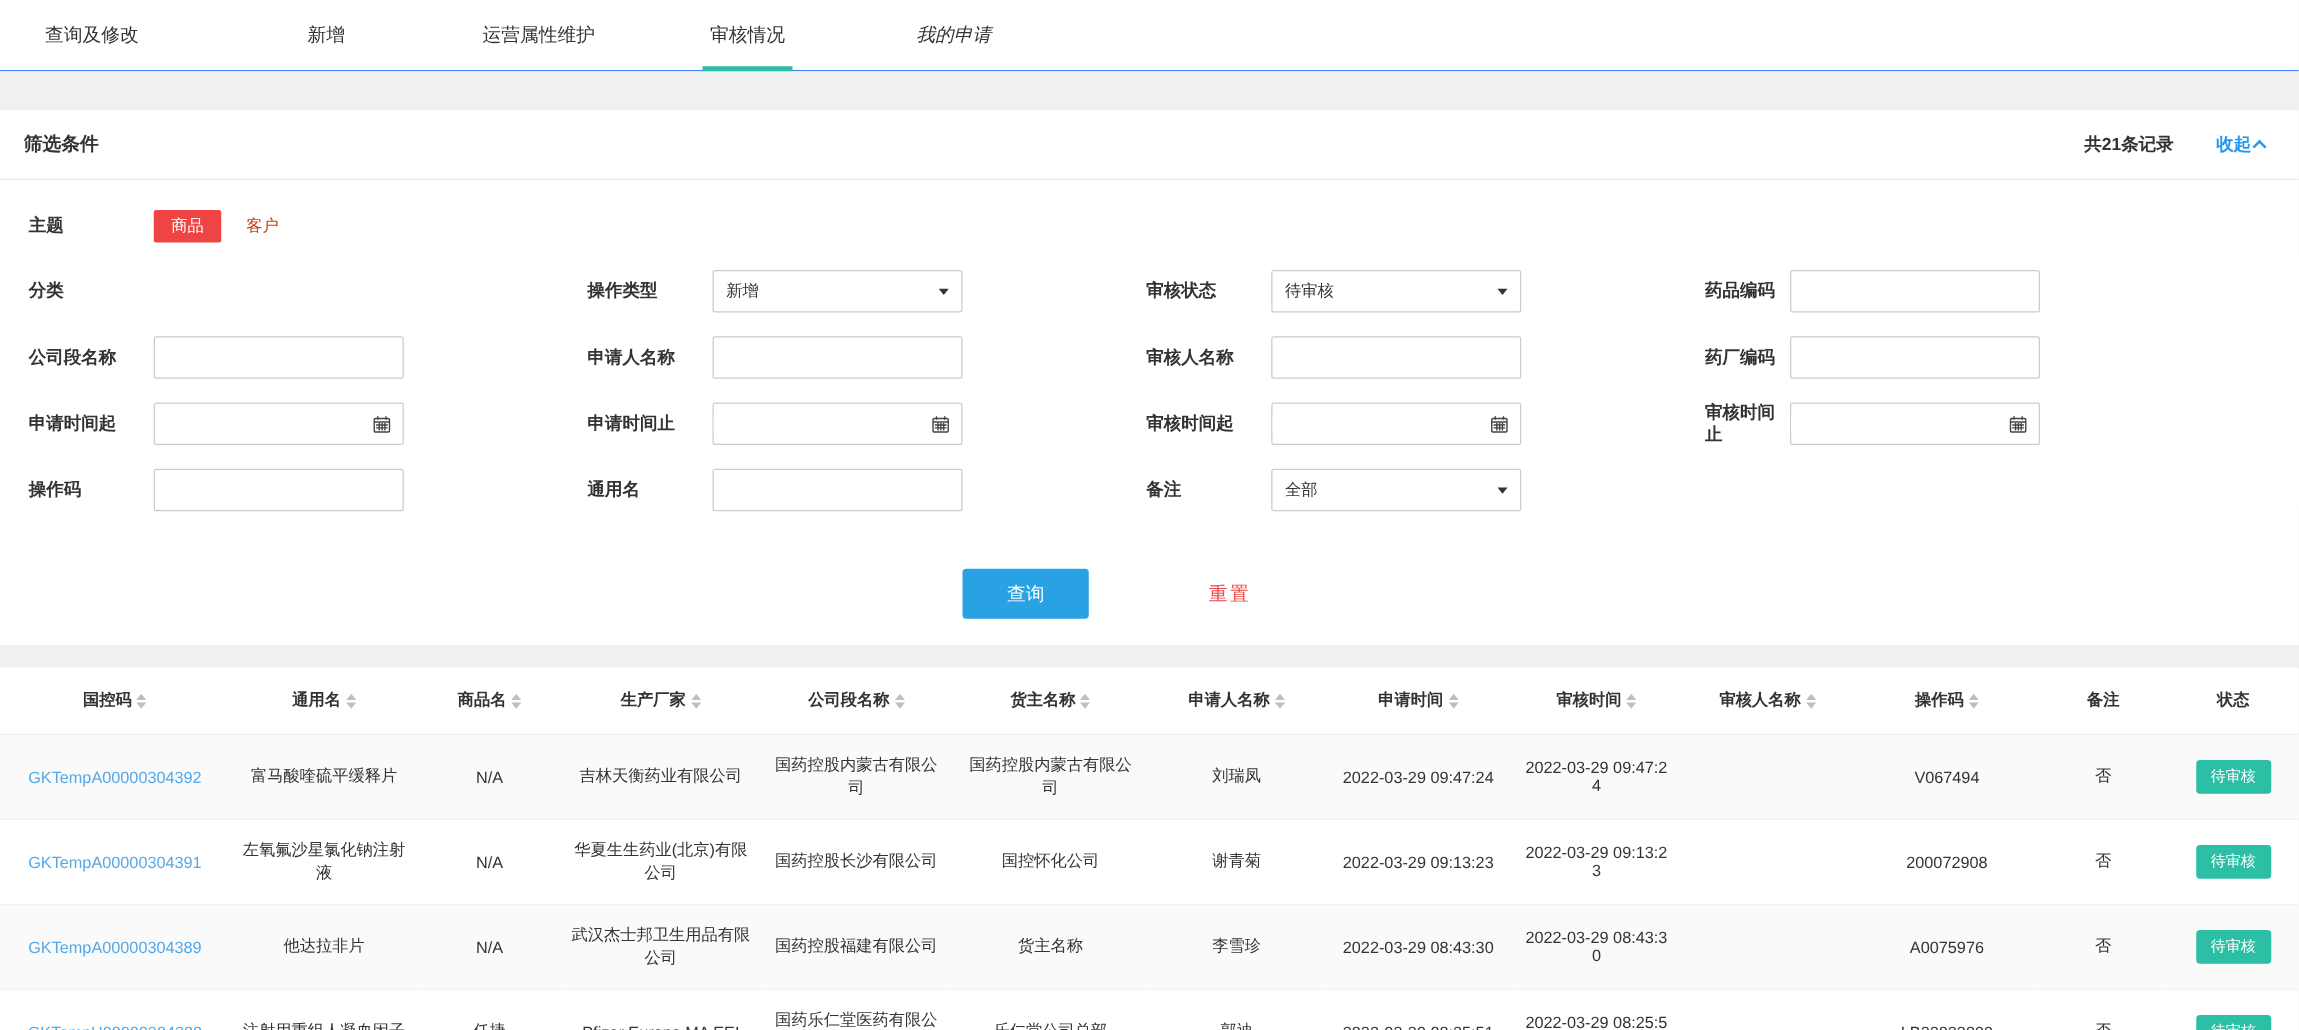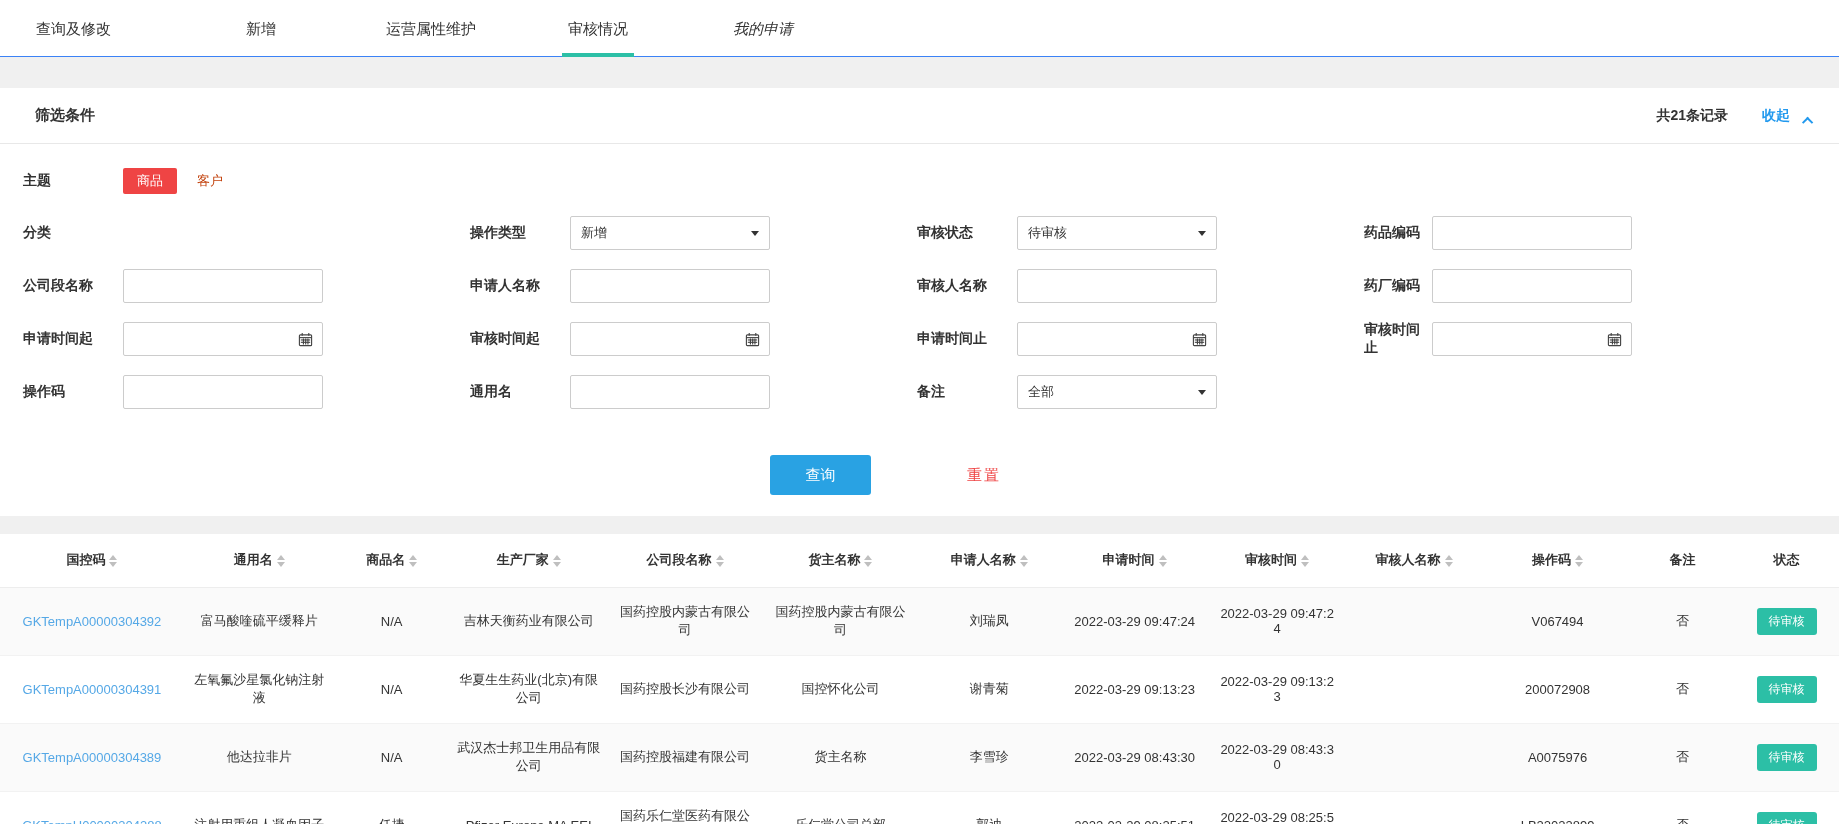--- a/index.html
+++ b/index.html
@@ -15,25 +15,25 @@
   .tab4{margin-left:92px;} .tab5{margin-left:105px;font-style:italic;}
   .tab.active::after { content:""; position:absolute; left:-6px; right:-6px; bottom:0;
     height:4px; background:#2cbfa6; }
 
   .band { height:31px; background:#f0f0f0; }
   .band2 { height:18px; background:#f0f0f0; }
 
   
   .card { background:#fff; }
   .filter-head { height:56px; display:flex; align-items:center; justify-content:space-between;
-    padding:0 26px 0 35px; border-bottom:1px solid #e8e8e8; }
+    padding:0 26px 0 19px; border-bottom:1px solid #e8e8e8; }
   .filter-title { font-size:15px; font-weight:bold; }
   .filter-head-right { display:flex; align-items:center; gap:34px; }
   .record-count { font-size:14px; font-weight:bold; color:#333; }
-  .collapse { font-size:14px; font-weight:bold; color:#2299ee; cursor:pointer; display:flex; align-items:flex-end; gap:15px;}
+  .collapse { font-size:14px; font-weight:bold; color:#2299ee; cursor:pointer; display:flex; align-items:center; gap:4px;}
   .chev-up { display:inline-block; width:8px; height:8px; border-left:2px solid #2299ee;
     border-top:2px solid #2299ee; transform:rotate(45deg) translateY(2px); }
 
   .topic-row { margin:24px 0 0 23px; height:26px; display:flex; align-items:center; }
   .topic-label { width:100px; font-size:14px; font-weight:bold; }
   .toggle { height:26px; padding:0 14px; font-size:13px; line-height:26px; cursor:pointer; border-radius:2px;}
   .toggle.on { background:#ef4444; color:#fff; }
   .toggle.off { background:#fff; color:#c2410c; margin-left:6px; }
 
   .fgrid { margin:22px 0 0 23px; display:grid; grid-template-columns:repeat(4,447px);
@@ -160,42 +160,42 @@
                 <line x1="3" y1="11" x2="13" y2="11"></line>
                 <line x1="5.8" y1="6.8" x2="5.8" y2="13.2"></line>
                 <line x1="8.2" y1="6.8" x2="8.2" y2="13.2"></line>
                 <line x1="10.6" y1="6.8" x2="10.6" y2="13.2"></line>
               </g>
             </svg>
         </span>
       </div>
     </div>
     <div class="fcell">
-      <span class="flabel">审核时间起</span>
+      <span class="flabel">申请时间止</span>
       <div class="datebox">
         <input value="" style="">
         <span class="cal">
           <svg width="15" height="15" viewBox="0 0 16 16">
               <g stroke="#444" fill="none" stroke-width="1.2">
                 <rect x="1.5" y="3" width="13" height="11.5" rx="1"></rect>
                 <line x1="1.5" y1="6" x2="14.5" y2="6"></line>
                 <line x1="4.5" y1="1" x2="4.5" y2="4"></line>
                 <line x1="11.5" y1="1" x2="11.5" y2="4"></line>
                 <line x1="3" y1="8.5" x2="13" y2="8.5"></line>
                 <line x1="3" y1="11" x2="13" y2="11"></line>
                 <line x1="5.8" y1="6.8" x2="5.8" y2="13.2"></line>
                 <line x1="8.2" y1="6.8" x2="8.2" y2="13.2"></line>
                 <line x1="10.6" y1="6.8" x2="10.6" y2="13.2"></line>
               </g>
             </svg>
         </span>
       </div>
     </div>
     <div class="fcell">
-      <span class="flabel">申请时间止</span>
+      <span class="flabel">审核时间起</span>
       <div class="datebox">
         <input value="" style="">
         <span class="cal">
           <svg width="15" height="15" viewBox="0 0 16 16">
               <g stroke="#444" fill="none" stroke-width="1.2">
                 <rect x="1.5" y="3" width="13" height="11.5" rx="1"></rect>
                 <line x1="1.5" y1="6" x2="14.5" y2="6"></line>
                 <line x1="4.5" y1="1" x2="4.5" y2="4"></line>
                 <line x1="11.5" y1="1" x2="11.5" y2="4"></line>
                 <line x1="3" y1="8.5" x2="13" y2="8.5"></line>

